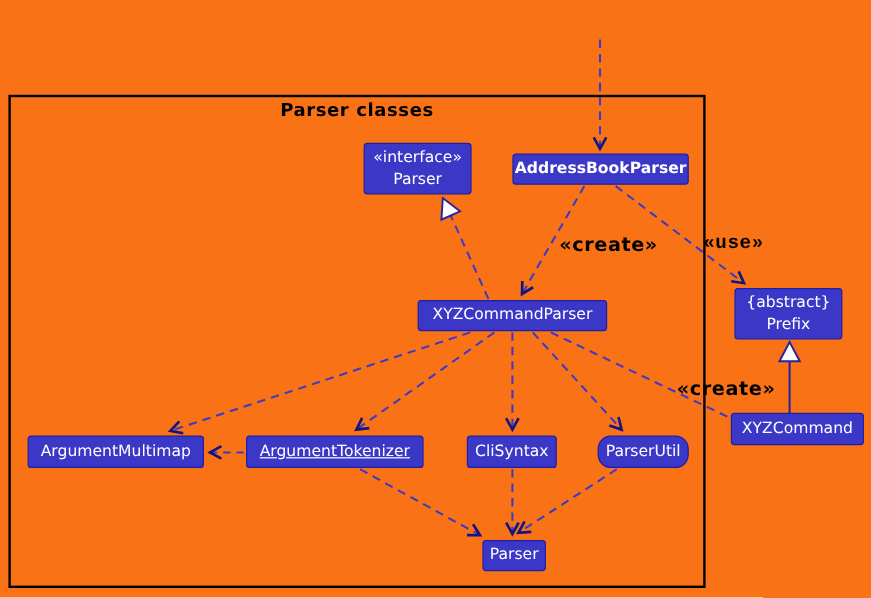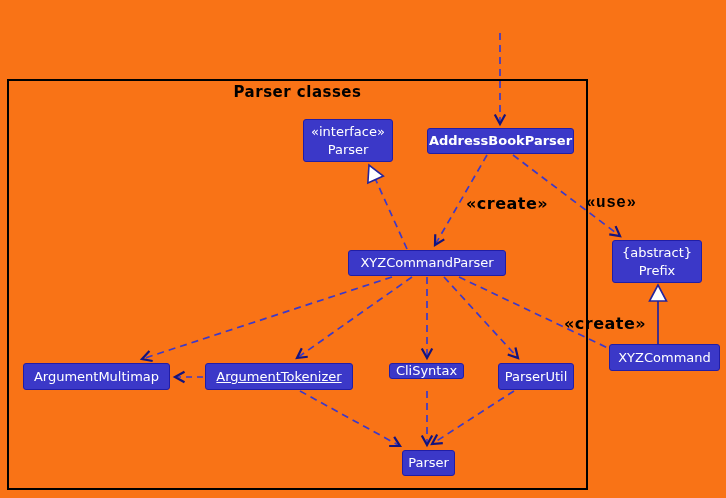--- a/index.html
+++ b/index.html
@@ -97,25 +97,25 @@
   </div>
 
   <div class="node" style="left:23px;top:363px;width:147px;height:27px;">
     <span>ArgumentMultimap</span>
   </div>
 
   <div class="node" style="left:205px;top:363px;width:148px;height:27px;text-decoration:underline;">
     <span>ArgumentTokenizer</span>
   </div>
 
-  <div class="node" style="left:389px;top:363px;width:75px;height:16px;">
+  <div class="node" style="left:389px;top:363px;width:75px;height:27px;">
     <span>CliSyntax</span>
   </div>
 
-  <div class="node" style="left:498px;top:363px;width:76px;height:27px;">
+  <div class="node" style="left:498px;top:363px;width:76px;height:27px;border-radius:11px;">
     <span>ParserUtil</span>
   </div>
 
   <div class="node" style="left:609px;top:344px;width:111px;height:27px;">
     <span>XYZCommand</span>
   </div>
 
   <div class="node" style="left:612px;top:240px;width:90px;height:43px;text-align:right;">
     <span>{abstract}</span>
     <span>Prefix</span>

